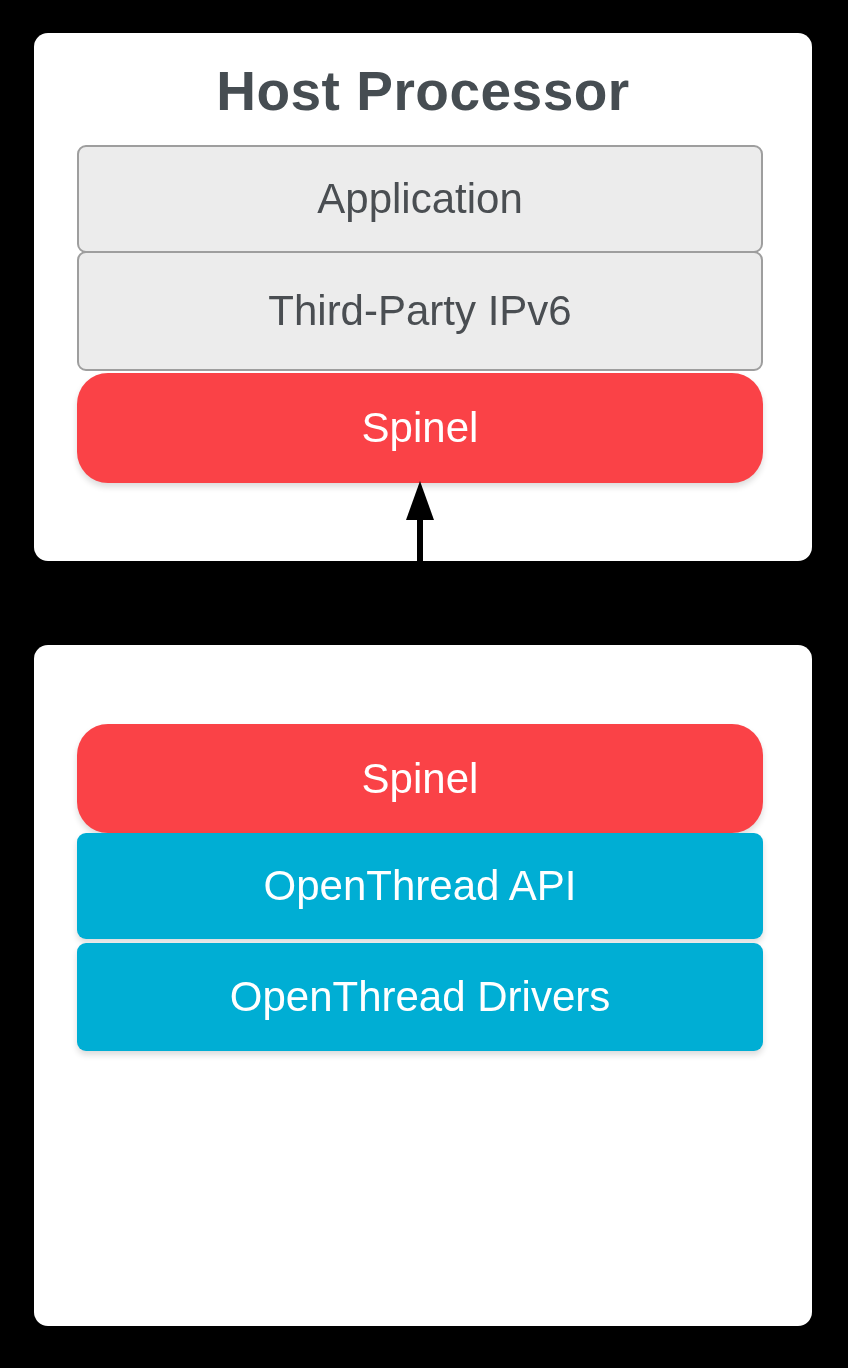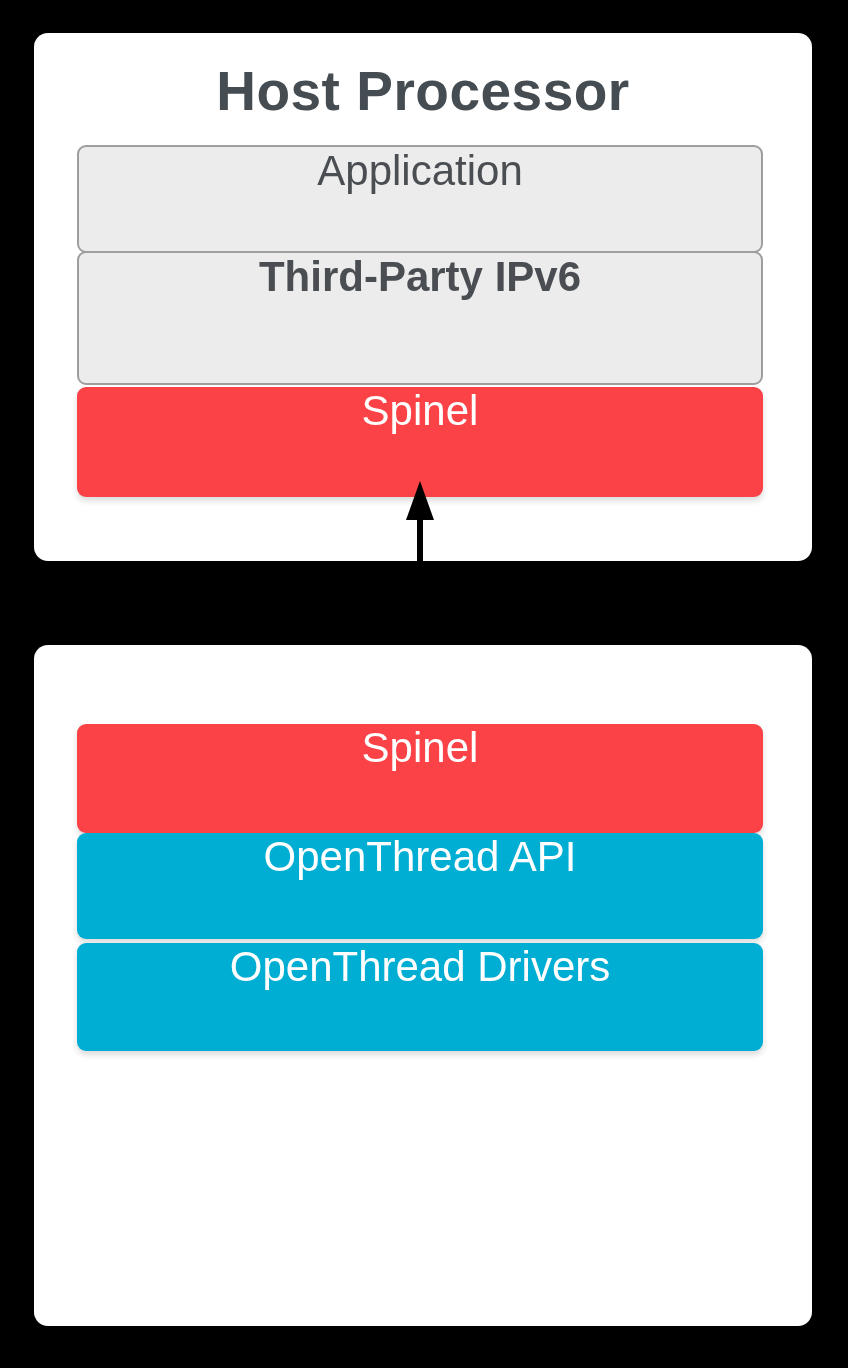--- a/index.html
+++ b/index.html
@@ -50,40 +50,41 @@
     position: absolute;
     left: 43px;
     width: 686px;
   }
   .host .stack { top: 112px; }
   .soc  .stack { top: 79px; }
 
   .layer {
     width: 100%;
     display: flex;
+    align-items: center;
     justify-content: center;
     font-size: 42px;
     border-radius: 9px;
   }
   .layer.gray {
     background: var(--layer-gray-fill);
     border: 2px solid var(--layer-gray-border);
     color: var(--body-text);
   }
   .layer.gray + .layer.gray { margin-top: -2px; }
   .layer.red, .layer.cyan, .layer.blue {
     color: var(--label-light);
     box-shadow: 0 4px 6px rgba(0,0,0,0.14);
   }
-  .layer.red  { background: var(--accent-red); }
+  .layer.red  { background: var(--accent-red); border-radius: 31px; }
   .layer.cyan { background: var(--accent-cyan); }
   .layer.blue { background: var(--accent-blue); }
 
   .h-app    { height: 108px; }
-  .h-ipv6   { height: 134px; font-weight: bold; }
+  .h-ipv6   { height: 120px; }
   .h-spinel-host { height: 110px; margin-top: 2px; }
   .h-spinel-soc  { height: 109px; }
   .h-api    { height: 106px; margin-top: 0; }
   .h-core   { height: 150px; margin-top: 4px; }
   .h-drivers{ height: 108px; margin-top: 4px; }
 
   .connector {
     position: absolute;
     left: 398px;
     top: 480px;

